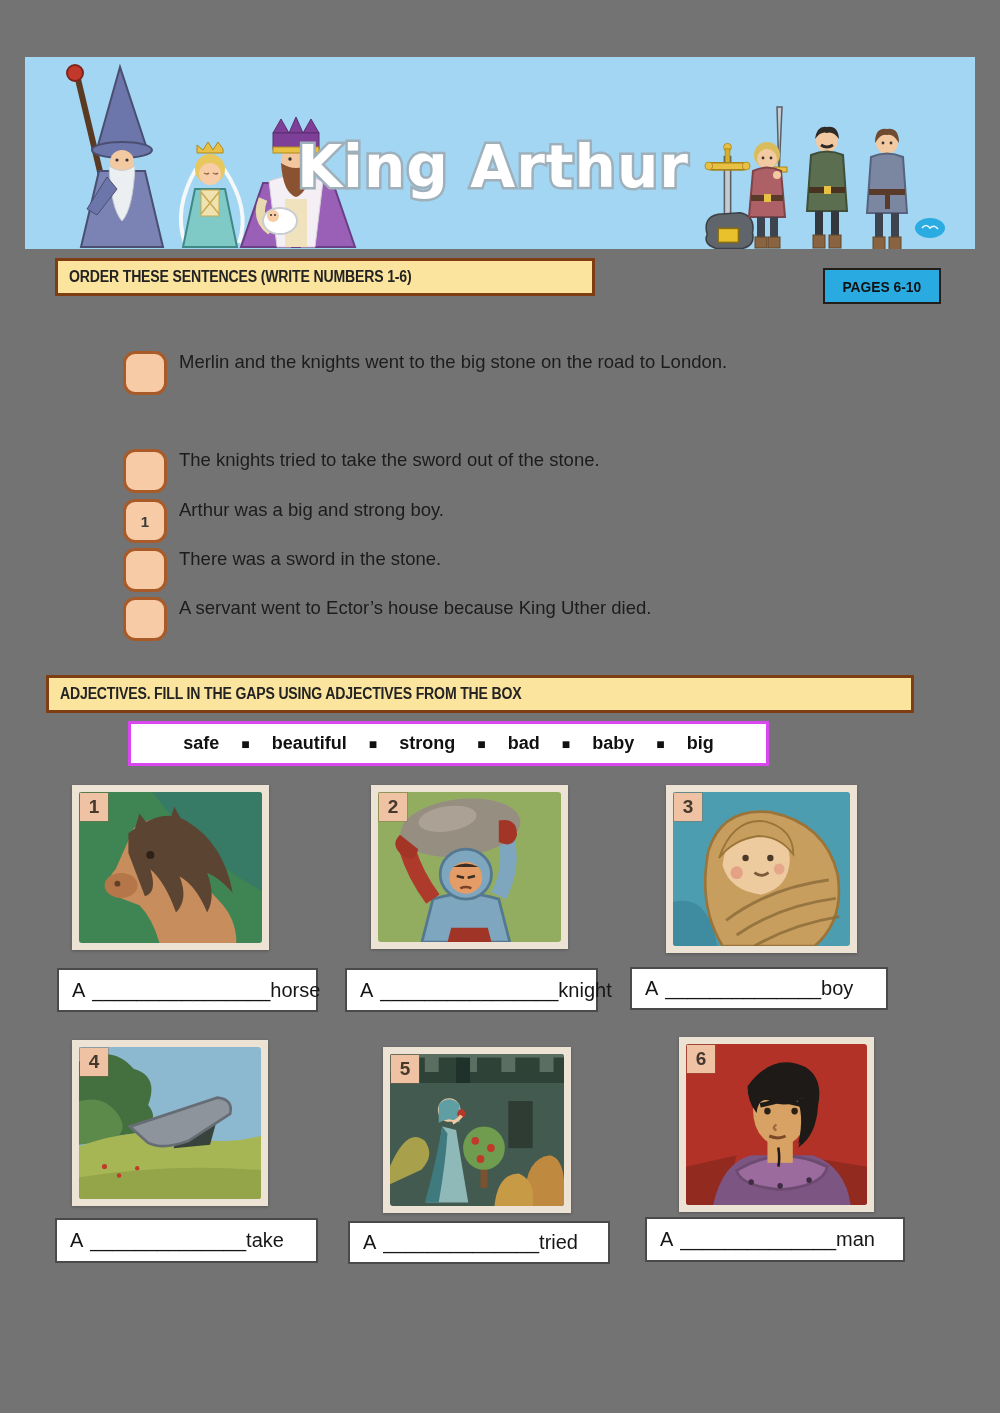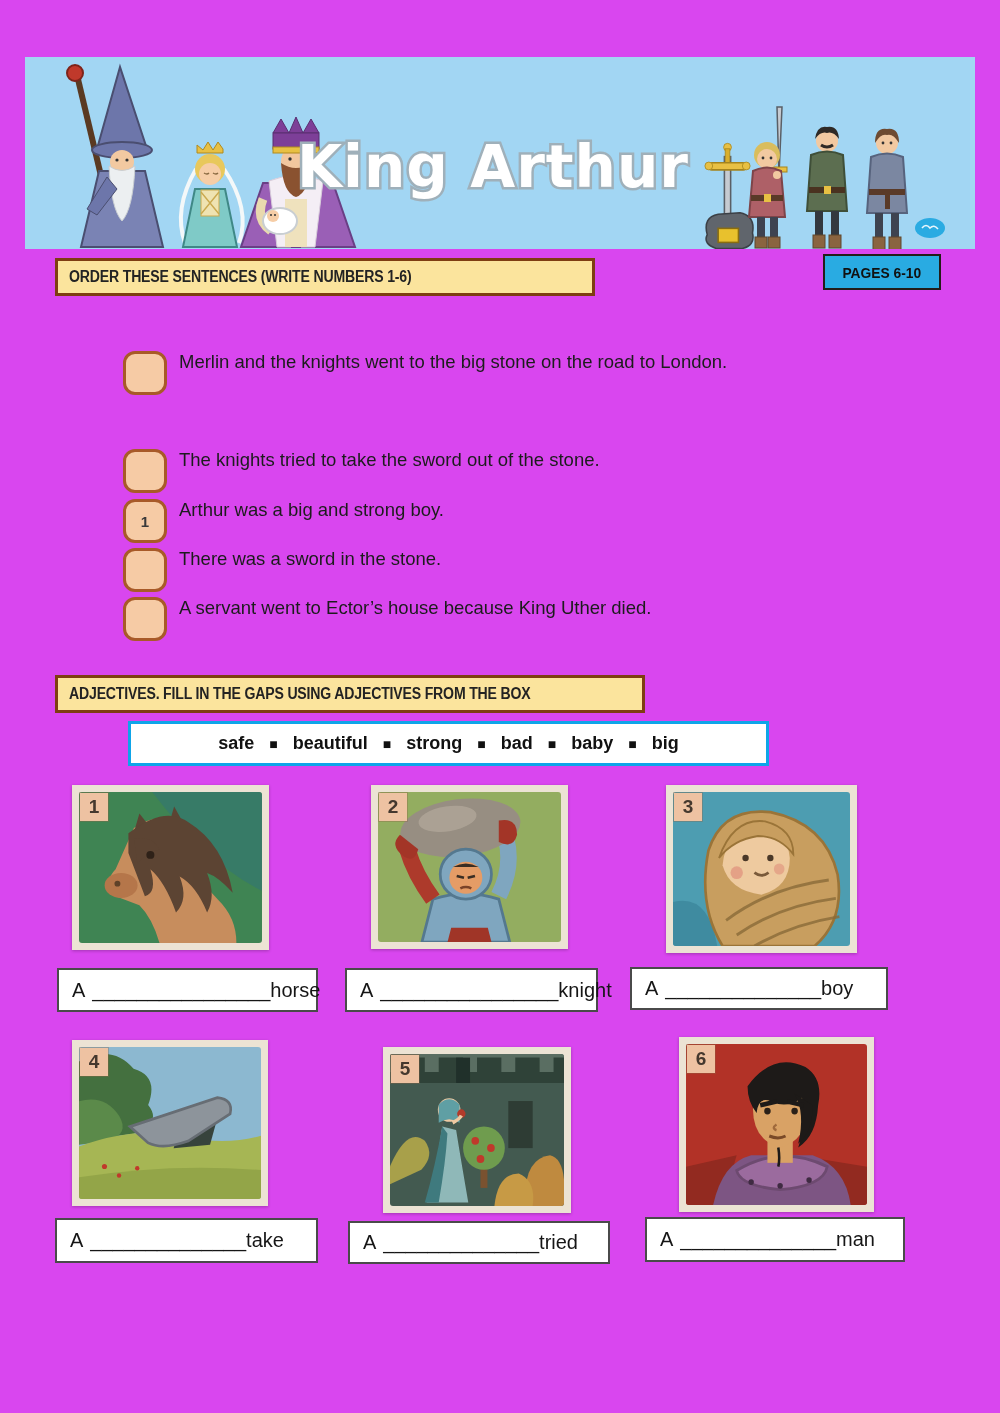--- a/index.html
+++ b/index.html
@@ -1,46 +1,46 @@
 <!DOCTYPE html>
 <html><head>
 <meta charset="utf-8">
 <style>
   html,body{margin:0;padding:0;background:#fff;}
-  .page{position:relative;width:1000px;height:1413px;background:#d946ef;overflow:hidden;
+  .page{position:relative;width:1000px;height:1413px;background:#737373;overflow:hidden;
         font-family:"Liberation Sans",sans-serif;color:#1c1c1c;}
 
   
   .banner{position:absolute;left:25px;top:57px;width:950px;height:192px;background:#a2d6f3;}
   .banner svg{display:block;width:950px;height:192px;}
 
   
   .sec-header{position:absolute;background:#fbe49d;border:3px solid #7e3d12;border-radius:0;
               display:flex;align-items:center;padding-left:11px;box-sizing:border-box;}
   .sec-header .hdr-txt{font-weight:700;font-size:16px;color:#232323;letter-spacing:-0.2px;
               transform:scaleX(0.88);transform-origin:left center;white-space:nowrap;}
   .hdr-order{left:55px;top:258px;width:540px;height:38px;}
-  .hdr-adj{left:55px;top:675px;width:590px;height:38px;}
-
-  .pages-badge{position:absolute;left:823px;top:254px;width:118px;height:36px;background:#29abe2;
+  .hdr-adj{left:46px;top:675px;width:868px;height:38px;}
+
+  .pages-badge{position:absolute;left:823px;top:268px;width:118px;height:36px;background:#29abe2;
                border:2px solid #231d19;display:flex;align-items:center;justify-content:center;
                box-sizing:border-box;}
   .pages-badge span{font-weight:700;font-size:15px;color:#111;transform:scaleX(0.92);white-space:nowrap;}
 
   
   .srow{position:absolute;left:123px;height:46px;display:flex;align-items:flex-start;}
   .numbox{width:44px;height:44px;background:#f6cba5;border:3px solid #a85a28;border-radius:12px;
           box-sizing:border-box;display:flex;align-items:center;justify-content:center;flex:0 0 auto;}
   .numbox span{font-weight:700;font-size:15px;color:#3a3a3a;}
   .stext{margin-left:12px;font-size:18.5px;color:#1c1c1c;white-space:nowrap;}
 
   
   .wordbank{position:absolute;left:128px;top:721px;width:641px;height:45px;background:#fff;
-            border:3px solid #0ea5e9;box-sizing:border-box;display:flex;align-items:center;
-            justify-content:center;gap:15px;}
+            border:3px solid #d946ef;box-sizing:border-box;display:flex;align-items:center;
+            justify-content:center;gap:22px;}
   .wordbank .w{font-weight:700;font-size:18px;color:#111;}
   .wordbank .sep{font-size:14px;color:#111;line-height:1;}
 
   
   .painting{position:absolute;background:#ece3d4;box-shadow:0 1px 3px rgba(0,0,0,0.25);}
   .painting svg{position:absolute;left:7px;top:7px;width:calc(100% - 14px);height:calc(100% - 14px);
                 border-radius:3px;}
   .badge{position:absolute;left:8px;top:8px;width:28px;height:28px;background:#eec2a2;z-index:2;
          display:flex;align-items:center;justify-content:center;font-weight:700;font-size:19px;
          color:#45382e;box-shadow:0 0 0 1px rgba(140,100,70,.35);}

